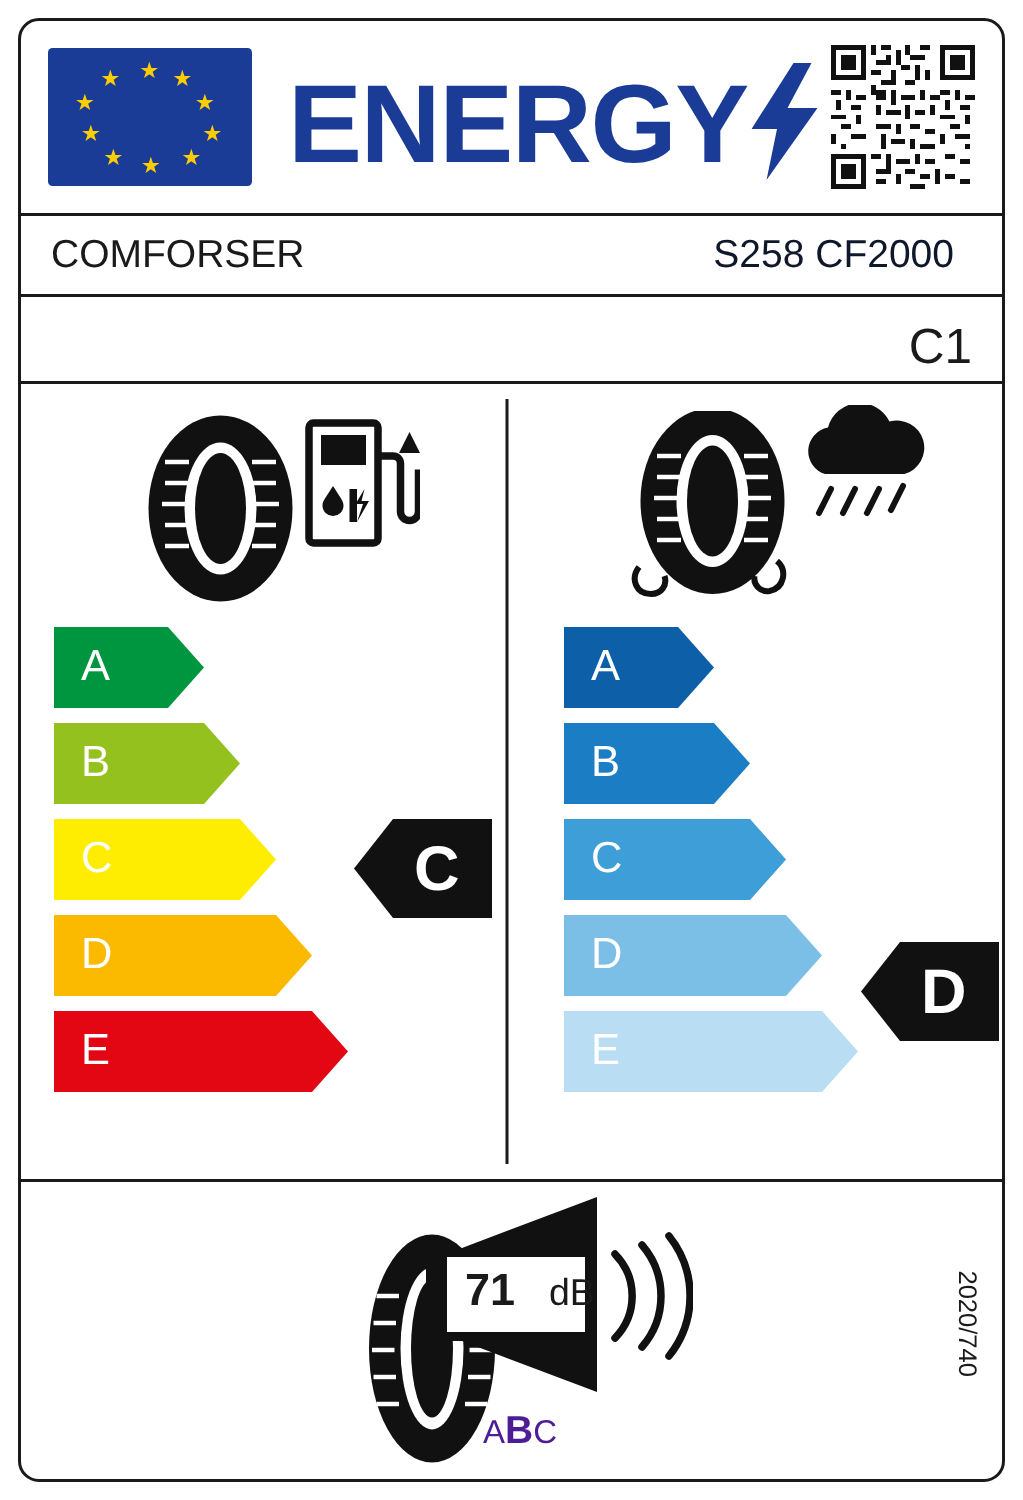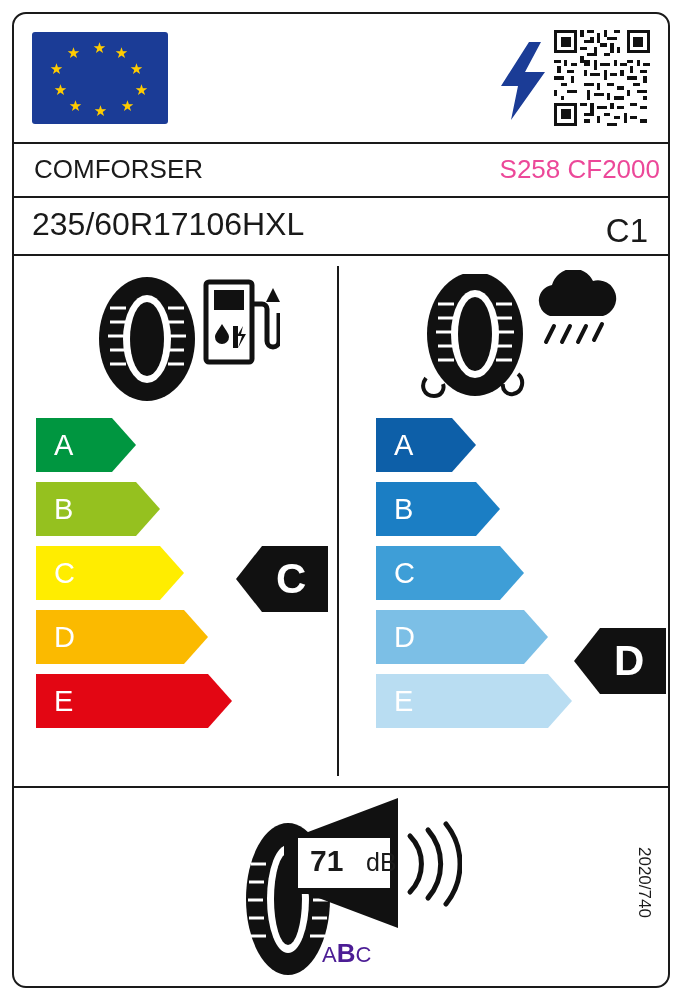--- a/index.html
+++ b/index.html
@@ -79,23 +79,23 @@
     height: 68px;
   }
   .brand {
     position: absolute;
     left: 20px; top: 10px;
     font-size: 26px;
     color: #1a1a1a;
   }
   .model {
     position: absolute;
-    right: 8px; top: 10px;
+    right: 32px; top: 10px;
     font-size: 26px;
-    color: #ec4899;
+    color: #0f172a;
   }
   .size-row {
     position: absolute;
     left: 0; right: 0;
     top: 184px;
     height: 56px;
   }
   .size {
     position: absolute;
     left: 18px; top: 8px;
@@ -204,20 +204,21 @@
         <span class="star" style="left:97px;  top:29px;">★</span>
         <span class="star" style="left:102px; top:50px;">★</span>
         <span class="star" style="left:88px;  top:66px;">★</span>
         <span class="star" style="left:61px;  top:71px;">★</span>
         <span class="star" style="left:36px;  top:66px;">★</span>
         <span class="star" style="left:21px;  top:50px;">★</span>
         <span class="star" style="left:17px;  top:29px;">★</span>
         <span class="star" style="left:34px;  top:13px;">★</span>
       </div>
 
+      <div class="energy-word">ENERGY</div>
 
       <svg class="bolt" viewBox="0 0 44 78">
         <polygon points="28,0 0,44 17,44 10,78 44,30 24,30 40,0" fill="#1b3c96"></polygon>
       </svg>
 
       <svg class="qr" viewBox="0 0 29 29" shape-rendering="crispEdges">
         <rect width="29" height="29" fill="#fff"></rect>
         <g fill="#111">
           <rect x="0" y="0" width="7" height="1"></rect>
             <rect x="0" y="6" width="7" height="1"></rect>
@@ -313,21 +314,20 @@
     <div class="divider" style="top:128px;"></div>
 
     <div class="brand-row">
       <div class="brand">COMFORSER</div>
       <div class="model">S258 CF2000</div>
     </div>
 
     <div class="divider" style="top:182px;"></div>
 
     <div class="size-row">
-      <div class="size">235/60R17106HXL</div>
       <div class="class">C1</div>
     </div>
 
     <div class="divider" style="top:240px;"></div>
 
     <div class="main">
       <div class="vline"></div>
 
       <div class="tyre" style="left:78px; top:18px; width:110px; height:130px;">
         <svg viewBox="0 0 110 130" width="110" height="130">

